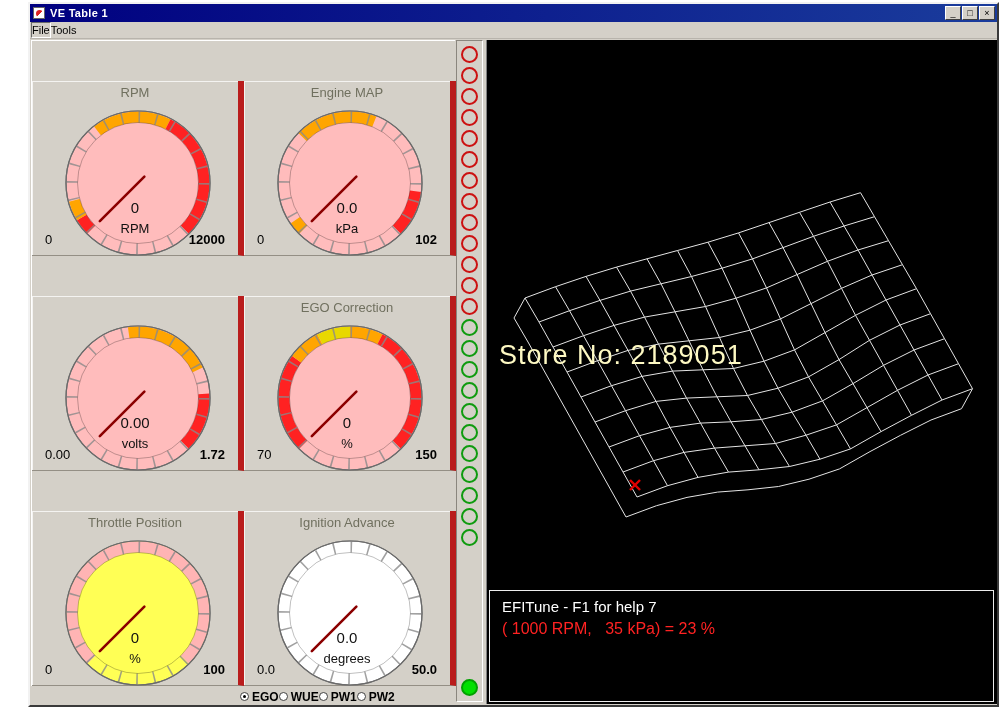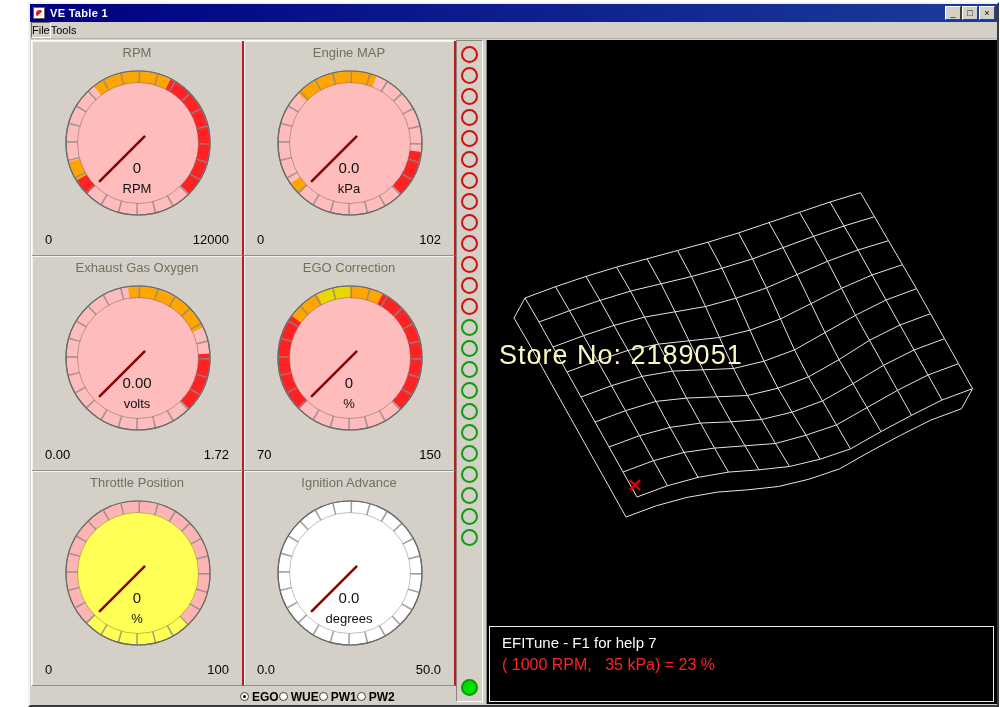--- a/index.html
+++ b/index.html
@@ -37,29 +37,30 @@
   .menu-item.boxed { border:1px solid; border-color:#6a6a6a #fff #fff #6a6a6a; }
   
   .main { position:absolute; left:0; top:35px; width:967px; height:666px; }
   
   .gauges {
     position:absolute; left:1px; top:1px; width:424px;
     display:grid; grid-template-columns:212px 212px; grid-auto-rows:215px;
     border-top:1px solid #fff; border-left:1px solid #fff;
   }
   .gauge-cell {
-    position:relative; border-right:2px solid #b91c1c; border-bottom:1px solid #948f85;
+    position:relative; border-right:6px solid #b91c1c; border-bottom:1px solid #948f85;
     box-shadow:inset 1px 1px 0 rgba(255,255,255,.75);
+    margin-top:40px;
   }
   .gauge-title { position:absolute; top:4px; width:100%; text-align:center; font-size:13px; color:#70705f; }
   .gauge-svg { position:absolute; left:22px; top:18px; width:168px; height:168px; }
   .gauge-value { position:absolute; top:118px; width:100%; text-align:center; font-size:15px; color:#101010; }
   .gauge-units { position:absolute; top:140px; width:100%; text-align:center; font-size:13px; color:#101010; }
   .gauge-min { position:absolute; left:13px; bottom:8px; font-size:13px; }
-  .gauge-max { position:absolute; right:13px; bottom:8px; font-size:13px; }
+  .gauge-max { position:absolute; right:13px; bottom:8px; font-size:13px;font-weight:bold; }
   
   .indicator-strip {
     position:absolute; left:426px; top:1px; width:27px; height:662px;
     border:1px solid; border-color:#8a867e #ffffff #ffffff #8a867e; background:#d4d0c8;
     display:flex; flex-direction:column; align-items:center; padding:3px 0;
   }
   .ind { width:17px; height:17px; border:2.5px solid; border-radius:50%; margin:2px auto; flex:0 0 auto; }
   .ind.red { border-color:#cc1111; }
   .ind.green { border-color:#0f9b0f; }
   .ind.filled { margin-top:auto; background:#00e000; border-color:#00a000; }
@@ -67,21 +68,21 @@
   .surface-panel {
     position:absolute; left:456px; top:1px; width:511px; height:664px; background:#000;
     border-left:1px solid #808080;
   }
   #mesh-svg { position:absolute; left:0; top:0; width:511px; height:554px; }
   .watermark {
     position:absolute; left:12px; top:300px; font-size:27px; color:#fef9c3; letter-spacing:1px;
     white-space:nowrap; z-index:5;
   }
   .status-box {
-    position:absolute; left:2px; right:3px; bottom:2px; height:76px;
+    position:absolute; left:2px; right:3px; bottom:2px; height:112px;
     border:1px solid #ededed; background:#000; padding:7px 12px;
   }
   .status-line1 { color:#fff; font-size:15px; margin-bottom:5px; }
   .status-line2 { font-size:16px; white-space:pre; }
   
   .radio-row {
     position:absolute; left:210px; top:650px; width:195px; height:15px;
     display:flex; justify-content:flex-start; align-items:center; font-size:12px;font-weight:bold;
   }
   .radio-item { display:flex; align-items:center; cursor:default; }
@@ -146,21 +147,20 @@
             <circle cx="84" cy="84" r="72" fill="none" stroke="#6a6a6a" stroke-width="1.2"></circle>
             <line x1="90.36396103067892" y1="77.63603896932108" x2="45.816233815926424" y2="122.18376618407356" stroke="#8b0000" stroke-width="2.6" stroke-linecap="round"></line>
           </svg>
         <div class="gauge-value">0.0</div>
         <div class="gauge-units">kPa</div>
         <div class="gauge-min">0</div>
         <div class="gauge-max">102</div>
       </div>
 
       <div class="gauge-cell">
-        <div class="gauge-title">Exhaust Gas Oxygen</div>
         <svg class="gauge-svg" viewBox="0 0 168 168">
             <circle cx="84" cy="84" r="72" fill="#ffbcbc" stroke="#787878" stroke-width="1.2"></circle>
             <path d="M74.7 18.7 A66 66 0 0 1 143.7 55.9" stroke="#ffa500" stroke-width="11" fill="none"></path>
             <path d="M149.9 79.9 A66 66 0 0 1 130.7 130.7" stroke="#ff2222" stroke-width="11" fill="none"></path>
             <circle cx="84" cy="84" r="66" fill="none" stroke="#8a8a8a" stroke-width="11" stroke-dasharray="1.6 15.68" stroke-opacity="0.8"></circle>
             <circle cx="84" cy="84" r="60.5" fill="none" stroke="rgba(0,0,0,.25)" stroke-width="1"></circle>
             <circle cx="84" cy="84" r="72" fill="none" stroke="#6a6a6a" stroke-width="1.2"></circle>
             <line x1="90.36396103067892" y1="77.63603896932108" x2="45.816233815926424" y2="122.18376618407356" stroke="#8b0000" stroke-width="2.6" stroke-linecap="round"></line>
           </svg>
         <div class="gauge-value">0.00</div>

